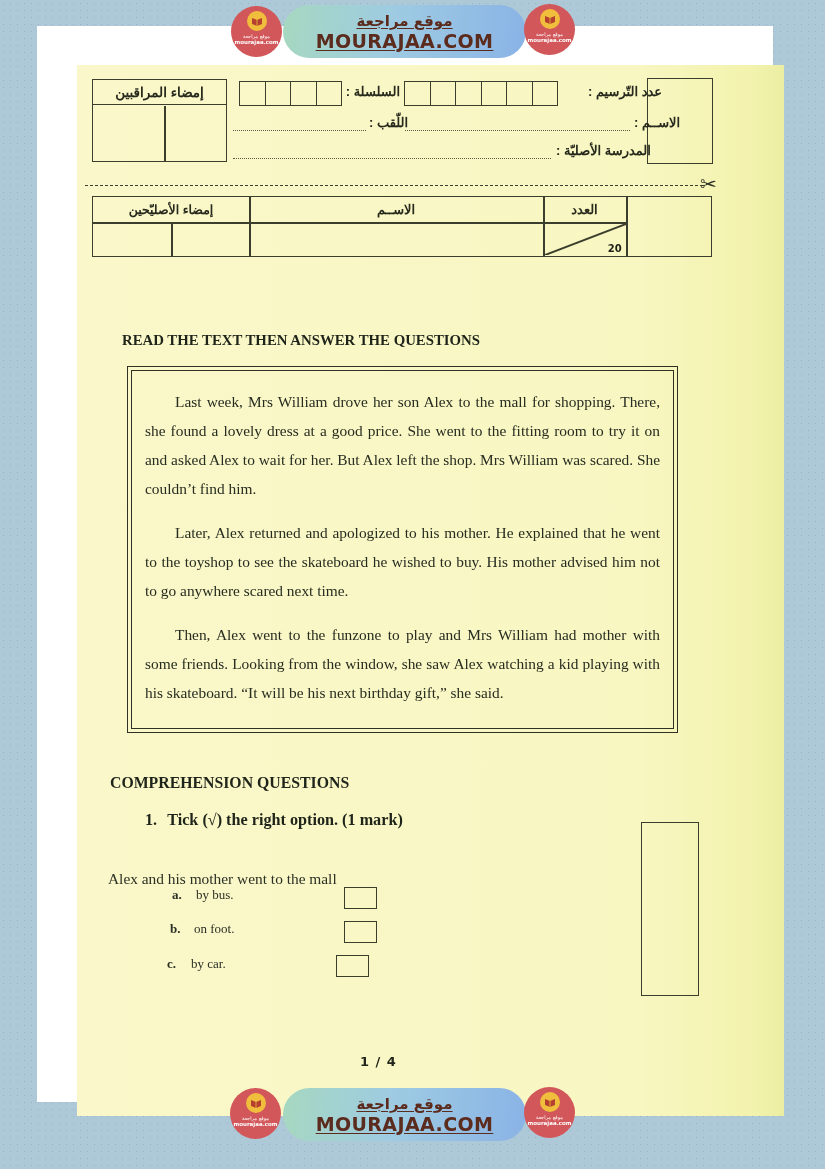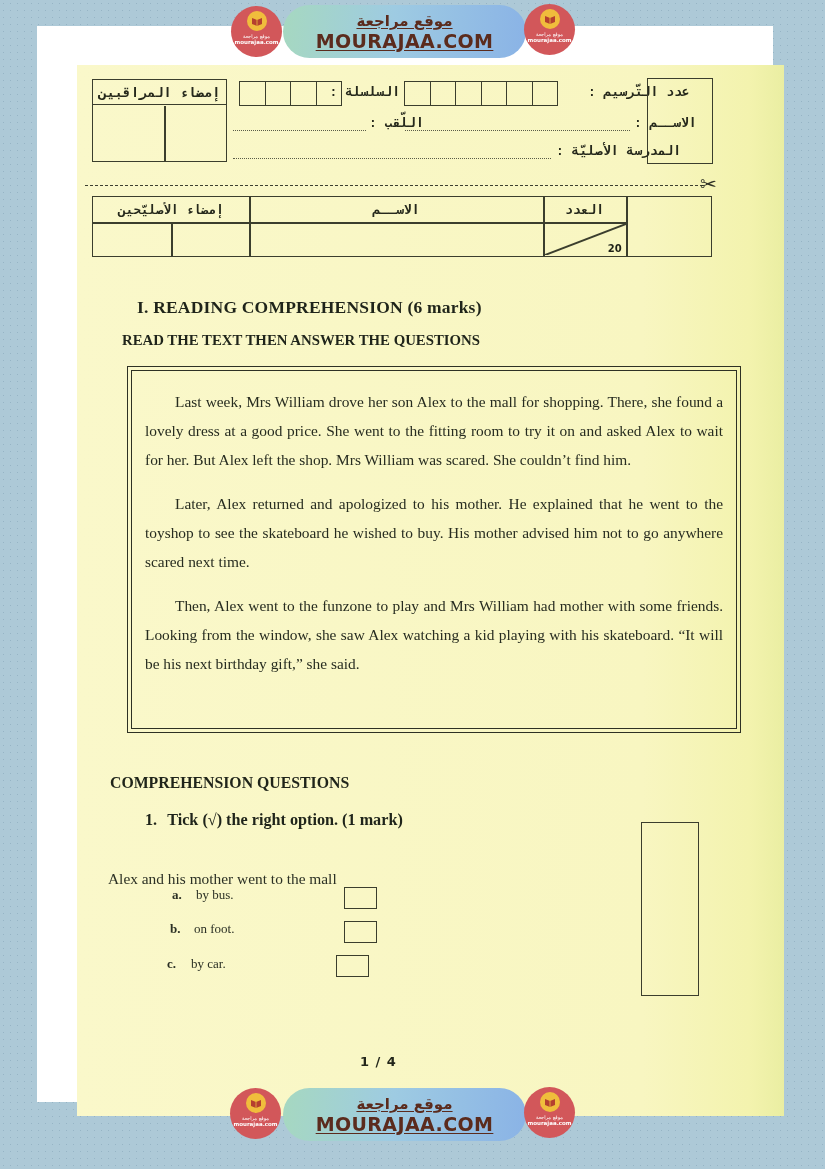--- a/index.html
+++ b/index.html
@@ -33,21 +33,21 @@
     display:flex; align-items:center; justify-content:center;}
   .logo-text-ar{font-size:5px; line-height:6px; margin-top:2px;}
   .logo-text-domain{font-size:5.5px; line-height:7px; font-weight:700;}
 
   
   .box{position:absolute; border:1.6px solid #3b3e2d;}
   .sup-box{left:92px; top:79px; width:133px; height:81px;}
   .sup-head{position:absolute; left:0; top:0; right:0; height:24px; border-bottom:1.6px solid #3b3e2d;
     display:flex; align-items:center; justify-content:center;}
   .sup-div{position:absolute; left:71px; top:25.6px; bottom:0; width:1.6px; background:#3b3e2d;}
-  .ar{font-family:Liberation Mono, monospace; direction:rtl; font-weight:700; font-size:13px; color:#26291c; white-space:nowrap;}
+  .ar{font-family:Liberation Sans, sans-serif; direction:rtl; font-weight:700; font-size:13px; color:#26291c; white-space:nowrap;}
   .cellrow{position:absolute; display:flex; border:1.6px solid #3b3e2d; background:transparent;}
   .cellrow .cell{width:24.5px; height:23px; border-left:1.6px solid #3b3e2d;}
   .cellrow .cell:first-child{border-left:none;}
   .dotline{position:absolute; border-bottom:1.6px dotted #5a5c48; height:1px;}
 
   
   .cutline{position:absolute; left:85px; top:185px; width:618px; border-top:1.7px dashed #3c3f30;}
   .scissors{position:absolute; left:700px; top:172px; font-size:20px; color:#2f3226; font-family:"DejaVu Sans", sans-serif;}
 
   
@@ -58,21 +58,21 @@
   .mt-head{position:absolute; top:0; height:25px; display:flex; align-items:center; justify-content:center;}
   .diag-cell{position:absolute; left:451.6px; top:26.6px; width:81px; height:31px;}
   .diag-cell svg{position:absolute; left:0; top:0; width:100%; height:100%;}
   .mark-20{position:absolute; right:4px; bottom:1px; font-family:"DejaVu Sans", sans-serif; font-weight:700; font-size:10px; color:#1e2117;}
 
   
   .h-main{position:absolute; left:137px; top:297px; font-weight:700; font-size:17.5px; color:#1f241a; letter-spacing:0.2px;}
   .h-sub{position:absolute; left:122px; top:332px; font-weight:700; font-size:14.8px; color:#1f241a;}
 
   
-  .textbox-outer{position:absolute; left:127px; top:366px; width:614px; height:367px;
+  .textbox-outer{position:absolute; left:127px; top:366px; width:551px; height:367px;
     border:1.7px solid #2e3124; padding:3px; box-sizing:border-box;}
   .textbox-inner{border:1.2px solid #2e3124; width:100%; height:100%; box-sizing:border-box;
     padding:16px 13px 0 13px;}
   .textbox-inner p{margin:0 0 15px 0; font-size:15.4px; line-height:29px; text-align:justify;
     text-indent:30px; color:#272c20;}
 
   
   .h-comp{position:absolute; left:110px; top:774px; font-weight:700; font-size:15.8px; color:#1f241a;}
   .q-prompt{position:absolute; left:145px; top:811px; font-weight:700; font-size:16.2px; color:#1f241a;}
   .q-prompt .qnum{margin-right:10px;}
@@ -147,21 +147,20 @@
         <span class="ar">العدد</span>
       </div>
     <div class="diag-cell">
       <svg viewBox="0 0 100 100" preserveAspectRatio="none">
           <line x1="0" y1="100" x2="100" y2="0" stroke="#3b3e2d" stroke-width="2" vector-effect="non-scaling-stroke"></line>
         </svg>
       <span class="mark-20">20</span>
     </div>
   </div>
 
-  <div class="h-main">I.  READING COMPREHENSION  (6 marks)</div>
   <div class="h-sub">READ THE TEXT THEN ANSWER THE QUESTIONS</div>
 
   <div class="textbox-outer">
     <div class="textbox-inner">
       <p>Last week, Mrs William drove her son Alex to the mall for shopping. There, she found a lovely dress at a good price. She went to the fitting room to try it on and asked Alex to wait for her. But Alex left the shop. Mrs William was scared. She couldn’t find him.</p>
       <p>Later, Alex returned and apologized to his mother. He explained that he went to the toyshop to see the skateboard he wished to buy. His mother advised him not to go anywhere scared next time.</p>
       <p>Then, Alex went to the funzone to play and Mrs William had mother with some friends. Looking from the window, she saw Alex watching a kid playing with his skateboard. “It will be his next birthday gift,” she said.</p>
     </div>
   </div>
 

